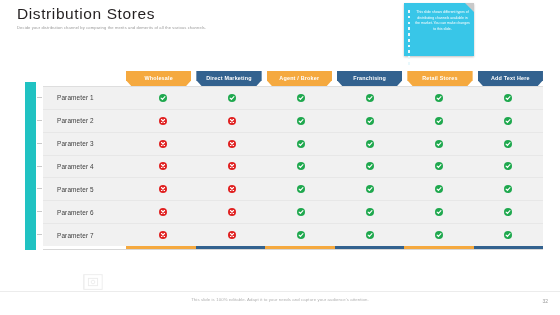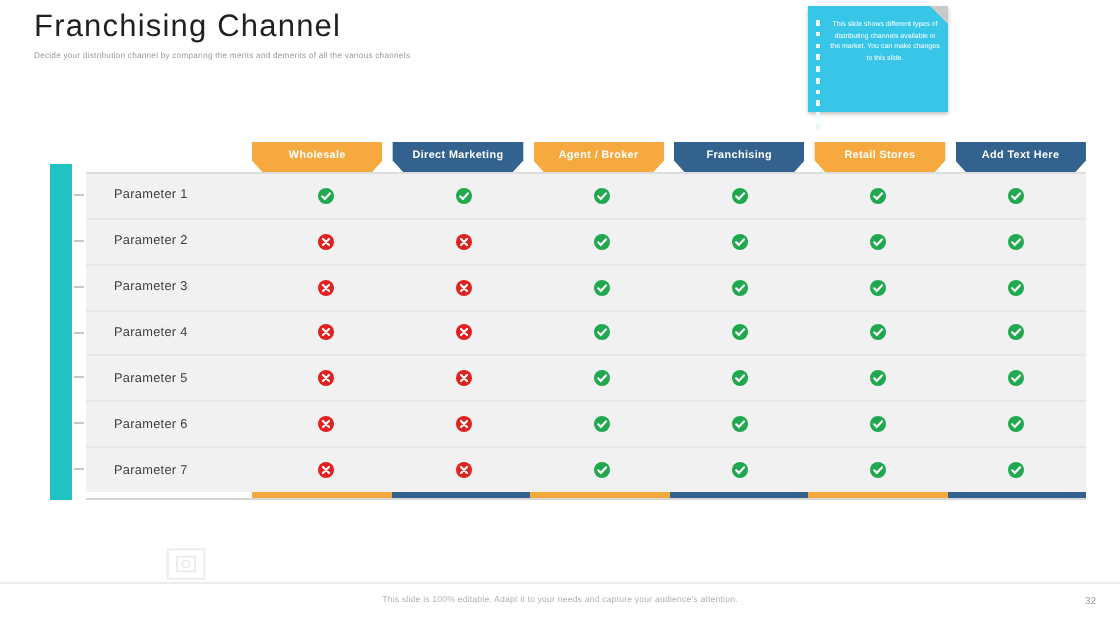--- a/index.html
+++ b/index.html
@@ -136,21 +136,21 @@
   }
   #page-number {
     position:absolute; right:12px; top:298px;
     font-size:5px; color:#9a9a9a;
   }
 </style>
 </head>
 <body>
 
 <div id="title-block">
-  <div id="page-title">Franchising Channel</div>
+  <div id="page-title">Distribution Stores</div>
   <div id="page-subtitle">Decide your distribution channel by comparing the merits and demerits of all the various channels.</div>
 </div>
 
 <div id="sticky-note">
   <div class="fold"></div>
   <div class="holes">
     <i></i>
       <i></i>
       <i></i>
       <i></i>

